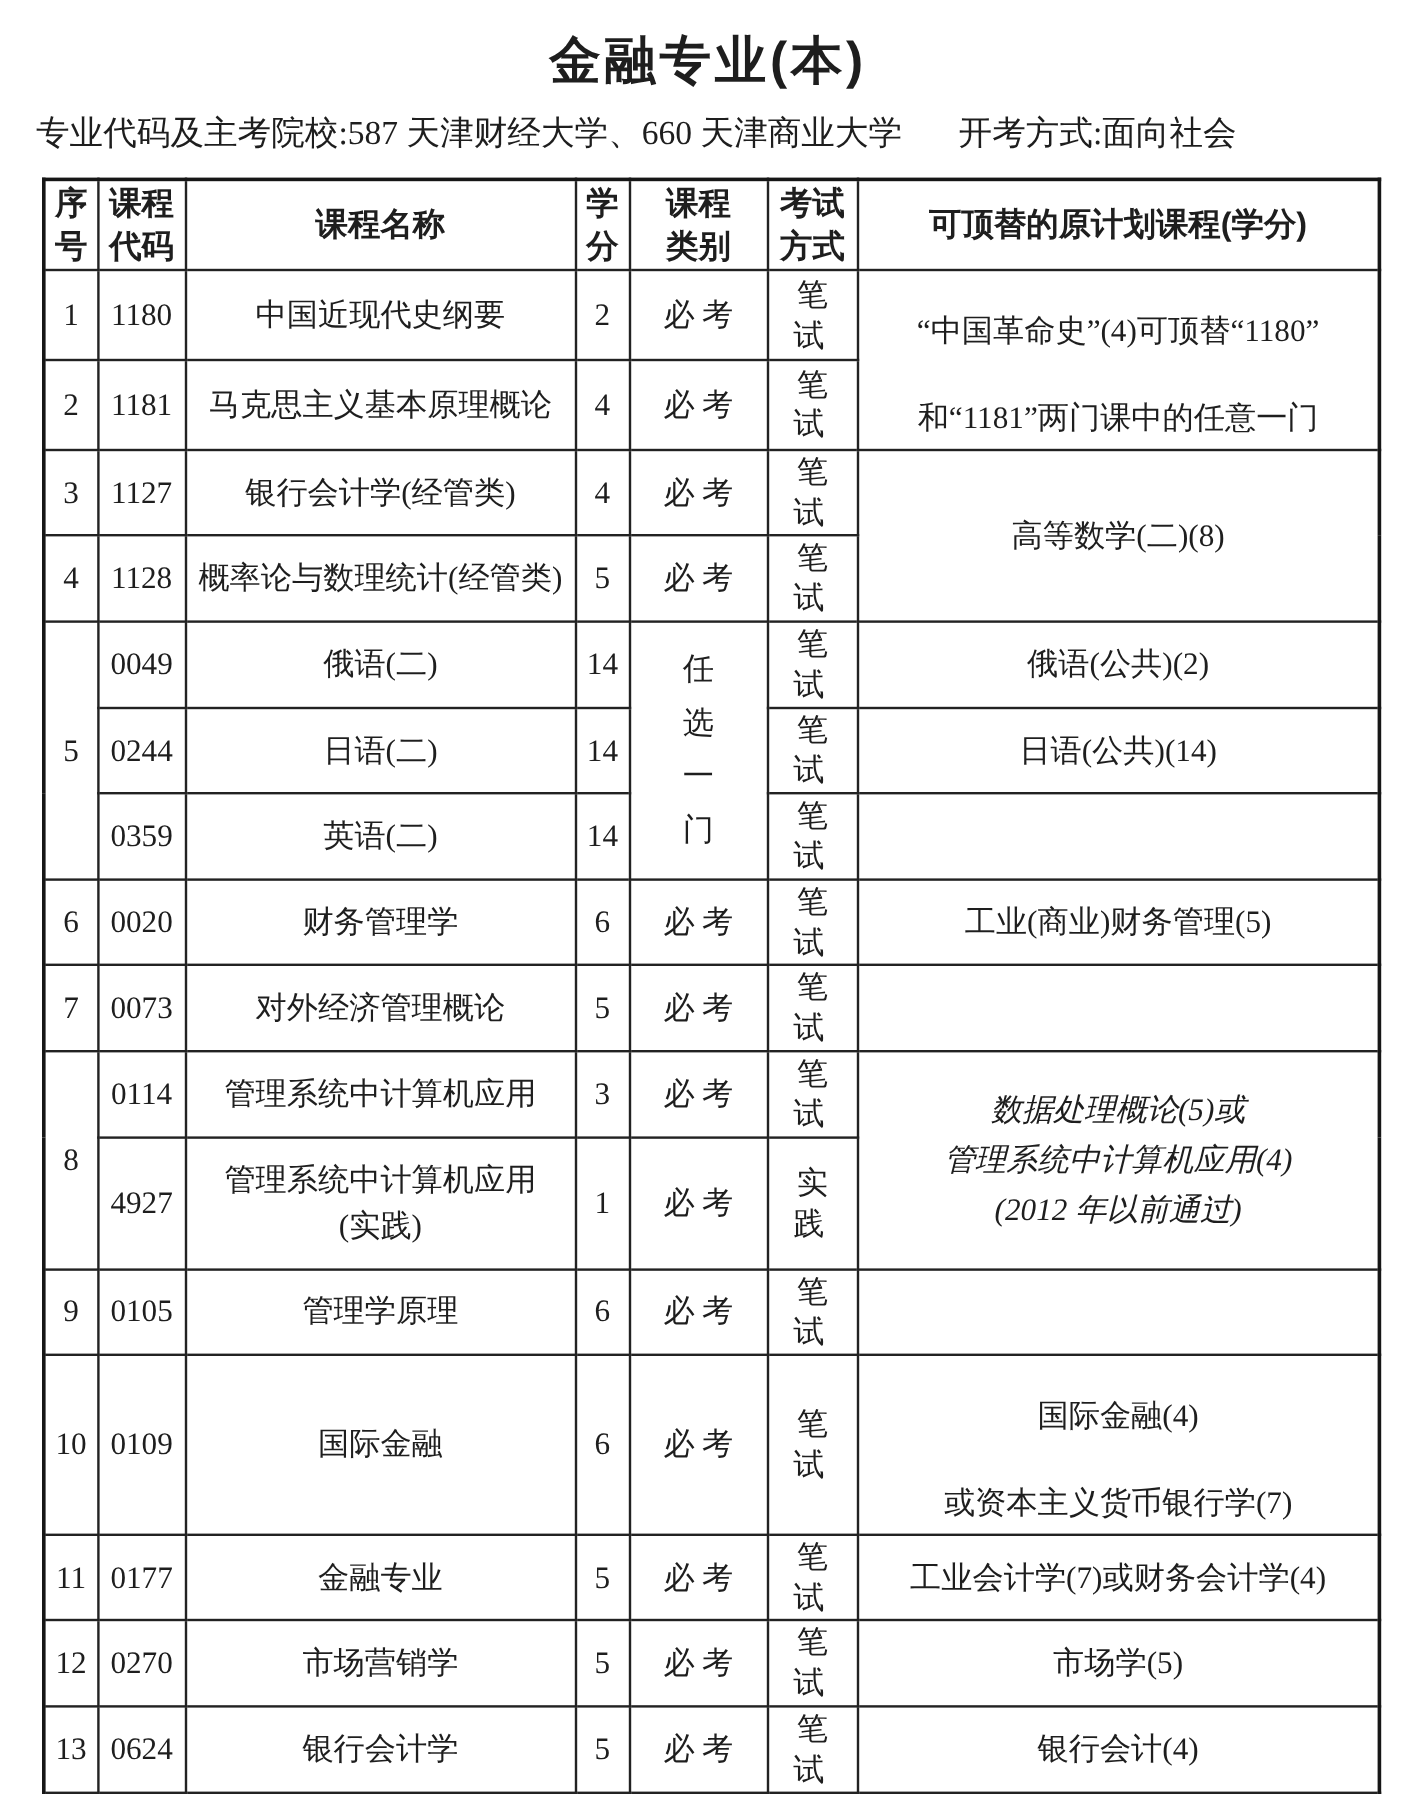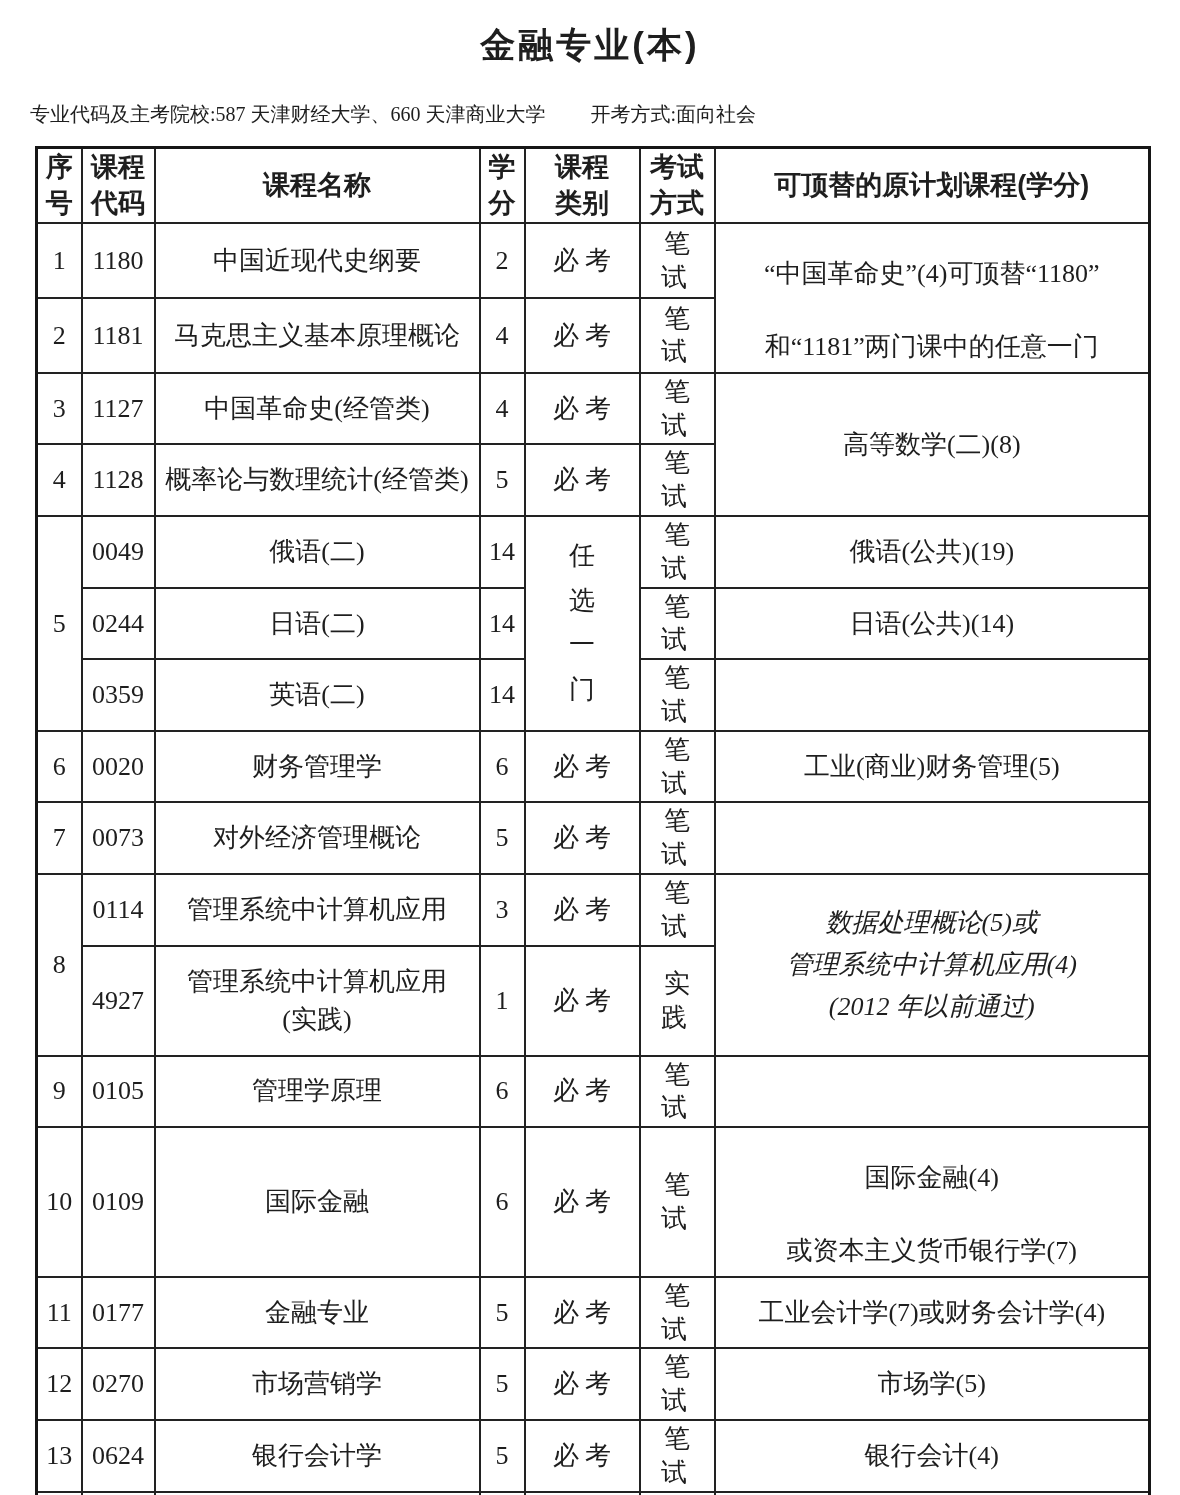--- a/index.html
+++ b/index.html
@@ -10,26 +10,26 @@
     font-family:"Liberation Serif","DejaVu Serif",serif;
     overflow:hidden;
   }
   .page { position:relative; width:1180px; height:1495px; }
 
   .title {
     margin:0; padding-top:22px;
     text-align:center;
     font-family:"Liberation Sans","DejaVu Sans",sans-serif;
     font-weight:bold;
-    font-size:35px;
+    font-size:43px;
     letter-spacing:3px;
   }
   .subtitle {
-    margin:32px 0 0 30px;
-    font-size:20px;
+    margin:12px 0 0 30px;
+    font-size:28px;
     white-space:nowrap;
   }
   .subtitle .gap { margin-left:40px; }
 
   table.curriculum {
     border-collapse:collapse;
     table-layout:fixed;
     width:1113px;
     margin:18px 0 0 35px;
     border:3px solid #161616;
@@ -128,21 +128,21 @@
         <td>2</td>
         <td>1181</td>
         <td>马克思主义基本原理概论</td>
         <td>4</td>
         <td class="spread">必考</td>
         <td class="spread">笔试</td>
       </tr>
       <tr class="h47">
         <td>3</td>
         <td>1127</td>
-        <td>中国革命史(经管类)</td>
+        <td>银行会计学(经管类)</td>
         <td>4</td>
         <td class="spread">必考</td>
         <td class="spread">笔试</td>
         <td rowspan="2">高等数学(二)(8)</td>
       </tr>
       <tr class="h47">
         <td>4</td>
         <td>1128</td>
         <td>概率论与数理统计(经管类)</td>
         <td>5</td>
@@ -154,21 +154,21 @@
         <td>0049</td>
         <td>俄语(二)</td>
         <td>14</td>
         <td rowspan="3" class="vstack">
           <div>任</div>
             <div>选</div>
           <div>一</div>
             <div>门</div>
         </td>
         <td class="spread">笔试</td>
-        <td>俄语(公共)(19)</td>
+        <td>俄语(公共)(2)</td>
       </tr>
       <tr class="h48">
         <td>0244</td>
         <td>日语(二)</td>
         <td>14</td>
         <td class="spread">笔试</td>
         <td>日语(公共)(14)</td>
       </tr>
       <tr class="h48">
         <td>0359</td>

